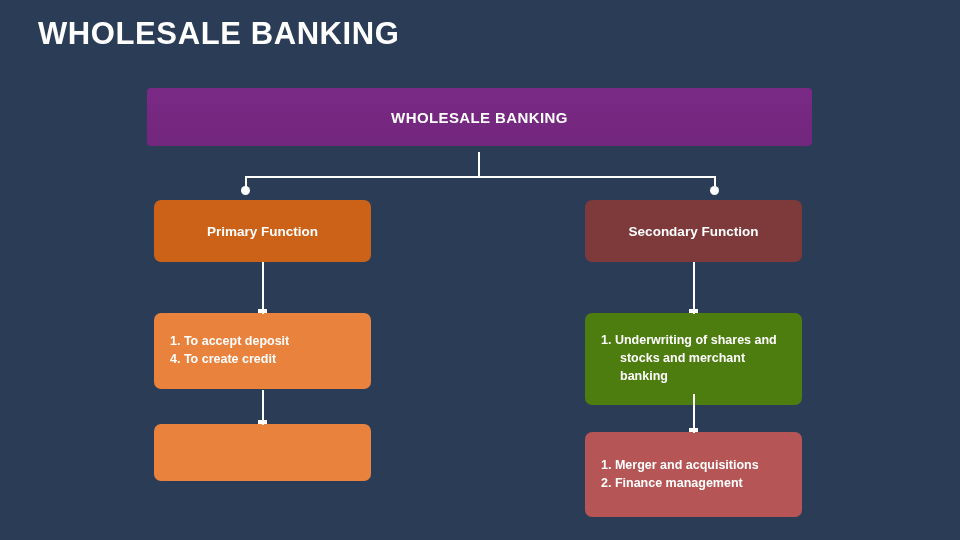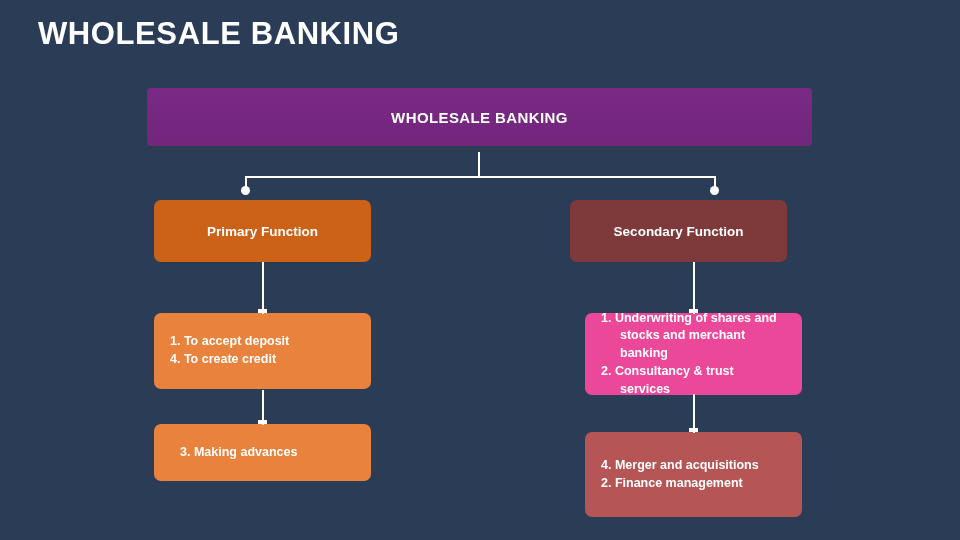--- a/index.html
+++ b/index.html
@@ -94,21 +94,21 @@
   }
 
   #node-primary {
     left: 154px;
     top: 200px;
     background: #cc6118;
   }
   #node-primary .node-shadow { background: #d9a079; }
 
   #node-secondary {
-    left: 570px;
+    left: 585px;
     top: 200px;
     background: #7e3a3a;
   }
   #node-secondary .node-shadow { background: #c09292; }
 
   
   .node-content {
     width: 217px;
     padding: 0 16px;
   }
@@ -136,22 +136,22 @@
     top: 424px;
     height: 57px;
     background: #e8823c;
   }
   #node-primary-2 .node-shadow { background: #a54f12; }
   #node-primary-2 .node-label { padding-left: 10px; }
 
   #node-secondary-1 {
     left: 585px;
     top: 313px;
-    height: 82px;
-    background: #ec4899;
+    height: 92px;
+    background: #4d7c0f;
   }
   #node-secondary-1 .node-shadow { background: #8e3d3d; }
 
   #node-secondary-2 {
     left: 585px;
     top: 432px;
     height: 85px;
     background: #b55555;
   }
   #node-secondary-2 .node-shadow { background: #8e3d3d; }
@@ -233,45 +233,41 @@
       <span class="line">1. To accept deposit</span>
       <span class="line">4. To create credit</span>
     </span>
   </div>
 
   <div class="conn conn-v" id="conn-primary-link-2"></div>
   <div class="conn-foot" id="foot-primary-link-2"></div>
 
   <div class="node node-content" id="node-primary-2">
     <span class="node-shadow"></span>
-    <span class="node-label">
-      <span class="line">3. Making advances</span>
-    </span>
   </div>
 
   <div class="node node-header" id="node-secondary">
     <span class="node-shadow"></span>
     <span class="node-label">Secondary Function</span>
   </div>
 
   <div class="conn conn-v" id="conn-secondary-link-1"></div>
   <div class="conn-foot" id="foot-secondary-link-1"></div>
 
   <div class="node node-content" id="node-secondary-1">
     <span class="node-shadow"></span>
     <span class="node-label">
       <span class="line">1. Underwriting of shares and stocks and merchant banking</span>
-      <span class="line">2. Consultancy &amp; trust services</span>
     </span>
   </div>
 
   <div class="conn conn-v" id="conn-secondary-link-2"></div>
   <div class="conn-foot" id="foot-secondary-link-2"></div>
 
   <div class="node node-content" id="node-secondary-2">
     <span class="node-shadow"></span>
     <span class="node-label">
-      <span class="line">4. Merger and acquisitions</span>
+      <span class="line">1. Merger and acquisitions</span>
       <span class="line">2. Finance management</span>
     </span>
   </div>
 
 </div>
 
 </body></html>

